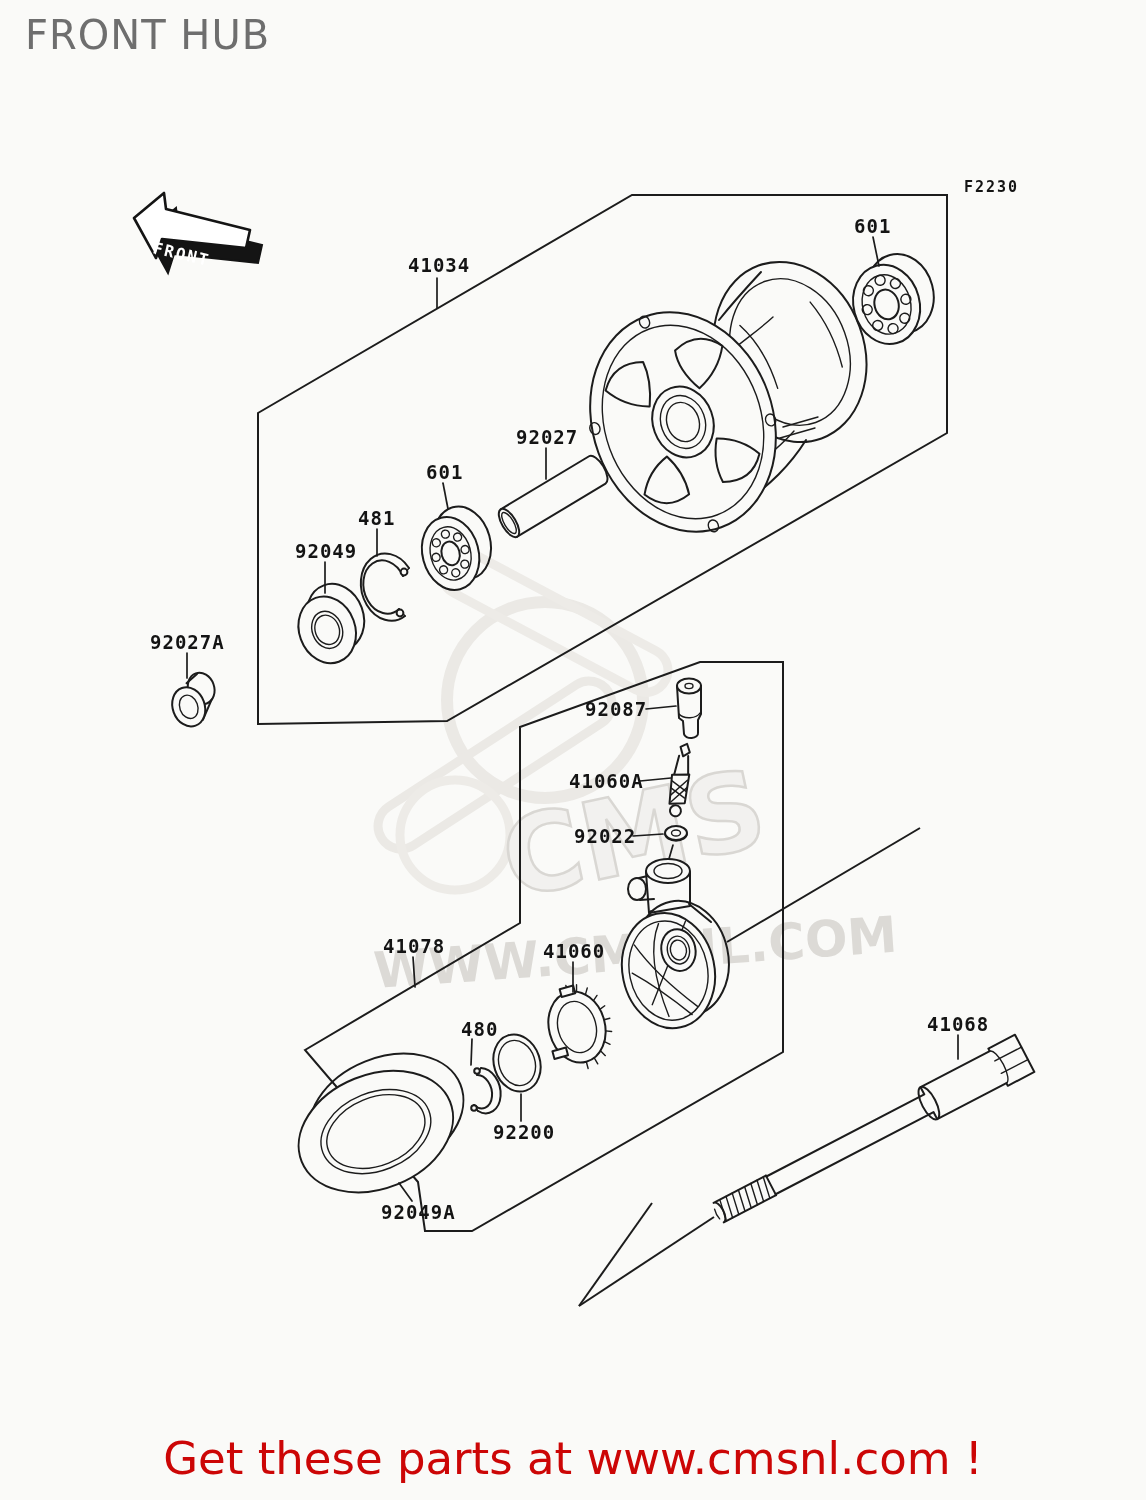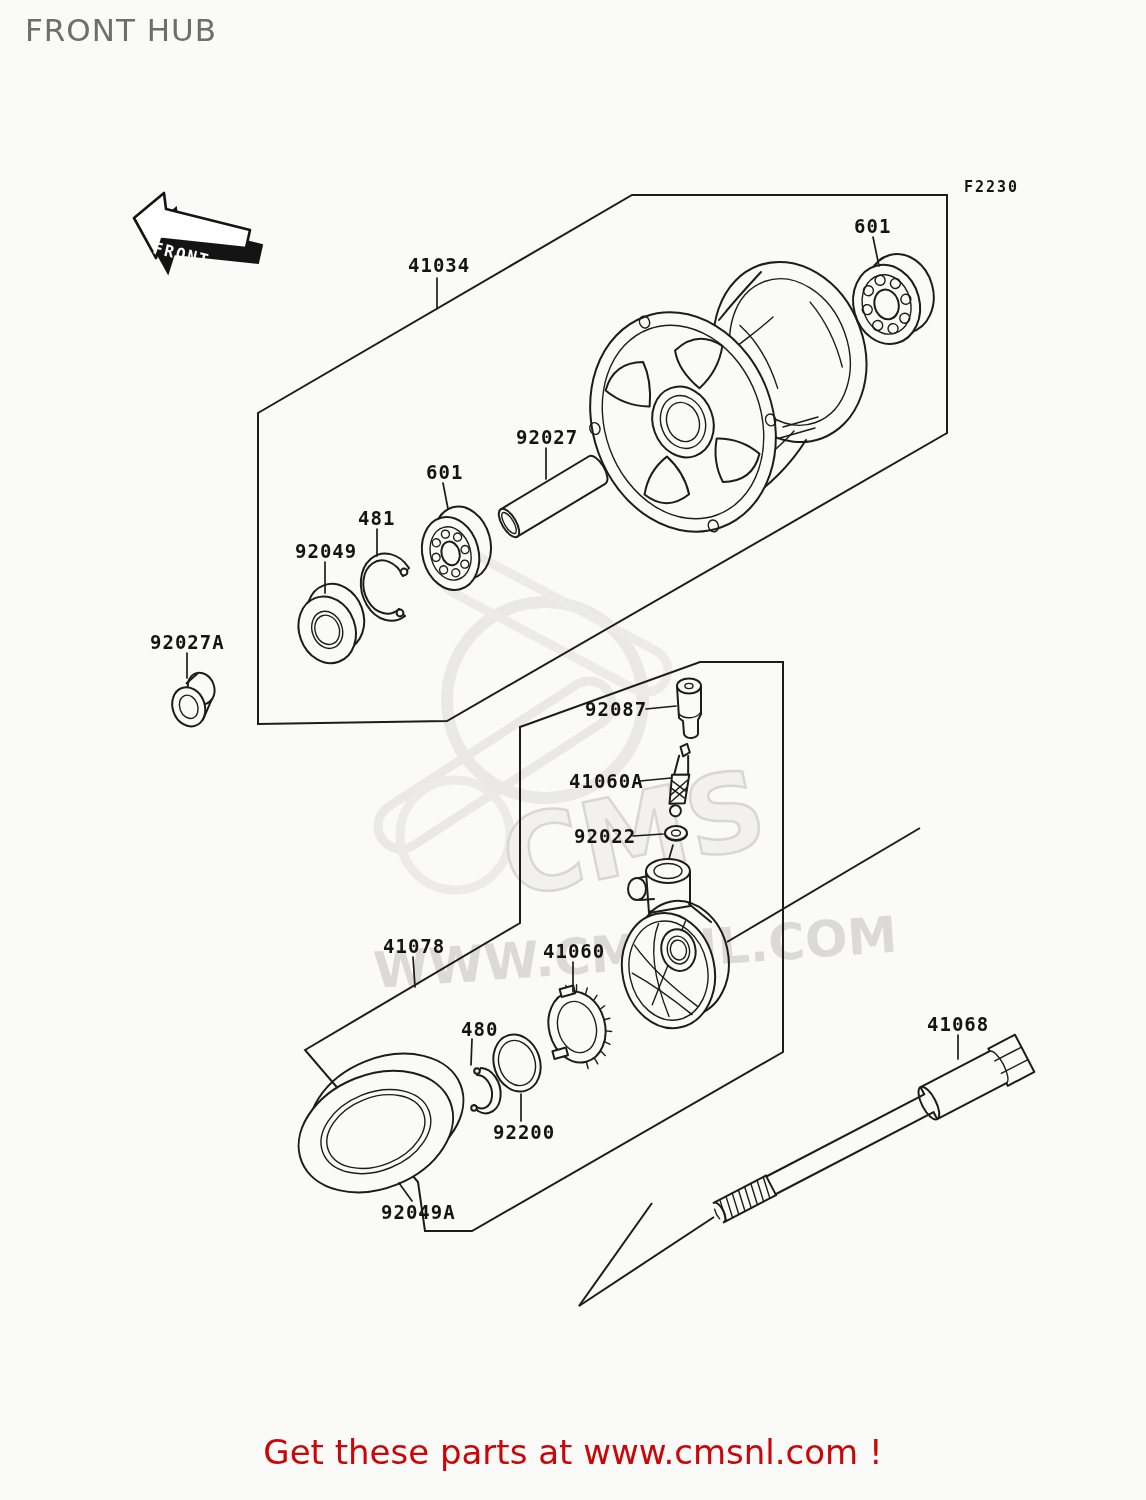--- a/index.html
+++ b/index.html
@@ -5,42 +5,42 @@
   html,body{margin:0;padding:0;}
   body{
     width:1146px;height:1500px;
     background:#fafaf8;
     font-family:"DejaVu Sans", sans-serif;
     position:relative;
     overflow:hidden;
   }
   .page-title{
     position:absolute;top:12px;left:25px;
-    font-size:31px;color:#6e6e6e;letter-spacing:1px;
+    font-size:40px;color:#6e6e6e;letter-spacing:1px;
     font-family:"DejaVu Sans", sans-serif;
   }
   svg{position:absolute;top:0;left:0;}
   .lbl{
     font-family:"DejaVu Sans Mono", monospace;
     font-weight:bold;font-size:19px;letter-spacing:1px;fill:#141414;
   }
   .figcode{
     font-family:"DejaVu Sans Mono", monospace;
     font-weight:bold;font-size:15px;letter-spacing:2px;fill:#141414;
   }
   .ol{stroke:#1c1c1c;stroke-width:2;fill:none;stroke-linecap:round;stroke-linejoin:round;}
   .olf{stroke:#1c1c1c;stroke-width:2;fill:#fafaf8;stroke-linejoin:round;}
   .thin{stroke:#1c1c1c;stroke-width:1.4;fill:none;stroke-linecap:round;}
   .leader{stroke:#1c1c1c;stroke-width:1.7;fill:none;stroke-linecap:round;}
   .boxline{stroke:#1c1c1c;stroke-width:2;fill:none;stroke-linejoin:miter;}
   .wm-text{font-family:"DejaVu Sans", sans-serif;font-weight:bold;}
   .footer{
     position:absolute;left:0;top:1432px;width:1146px;
     text-align:center;
-    font-size:34px;color:#cc0606;
+    font-size:45px;color:#cc0606;
     font-family:"DejaVu Sans", sans-serif;
   }
 </style>
 </head>
 <body>
 
 <div class="page-title">FRONT HUB</div>
 
 <svg width="1146" height="1430" viewBox="0 0 1146 1430">
 

